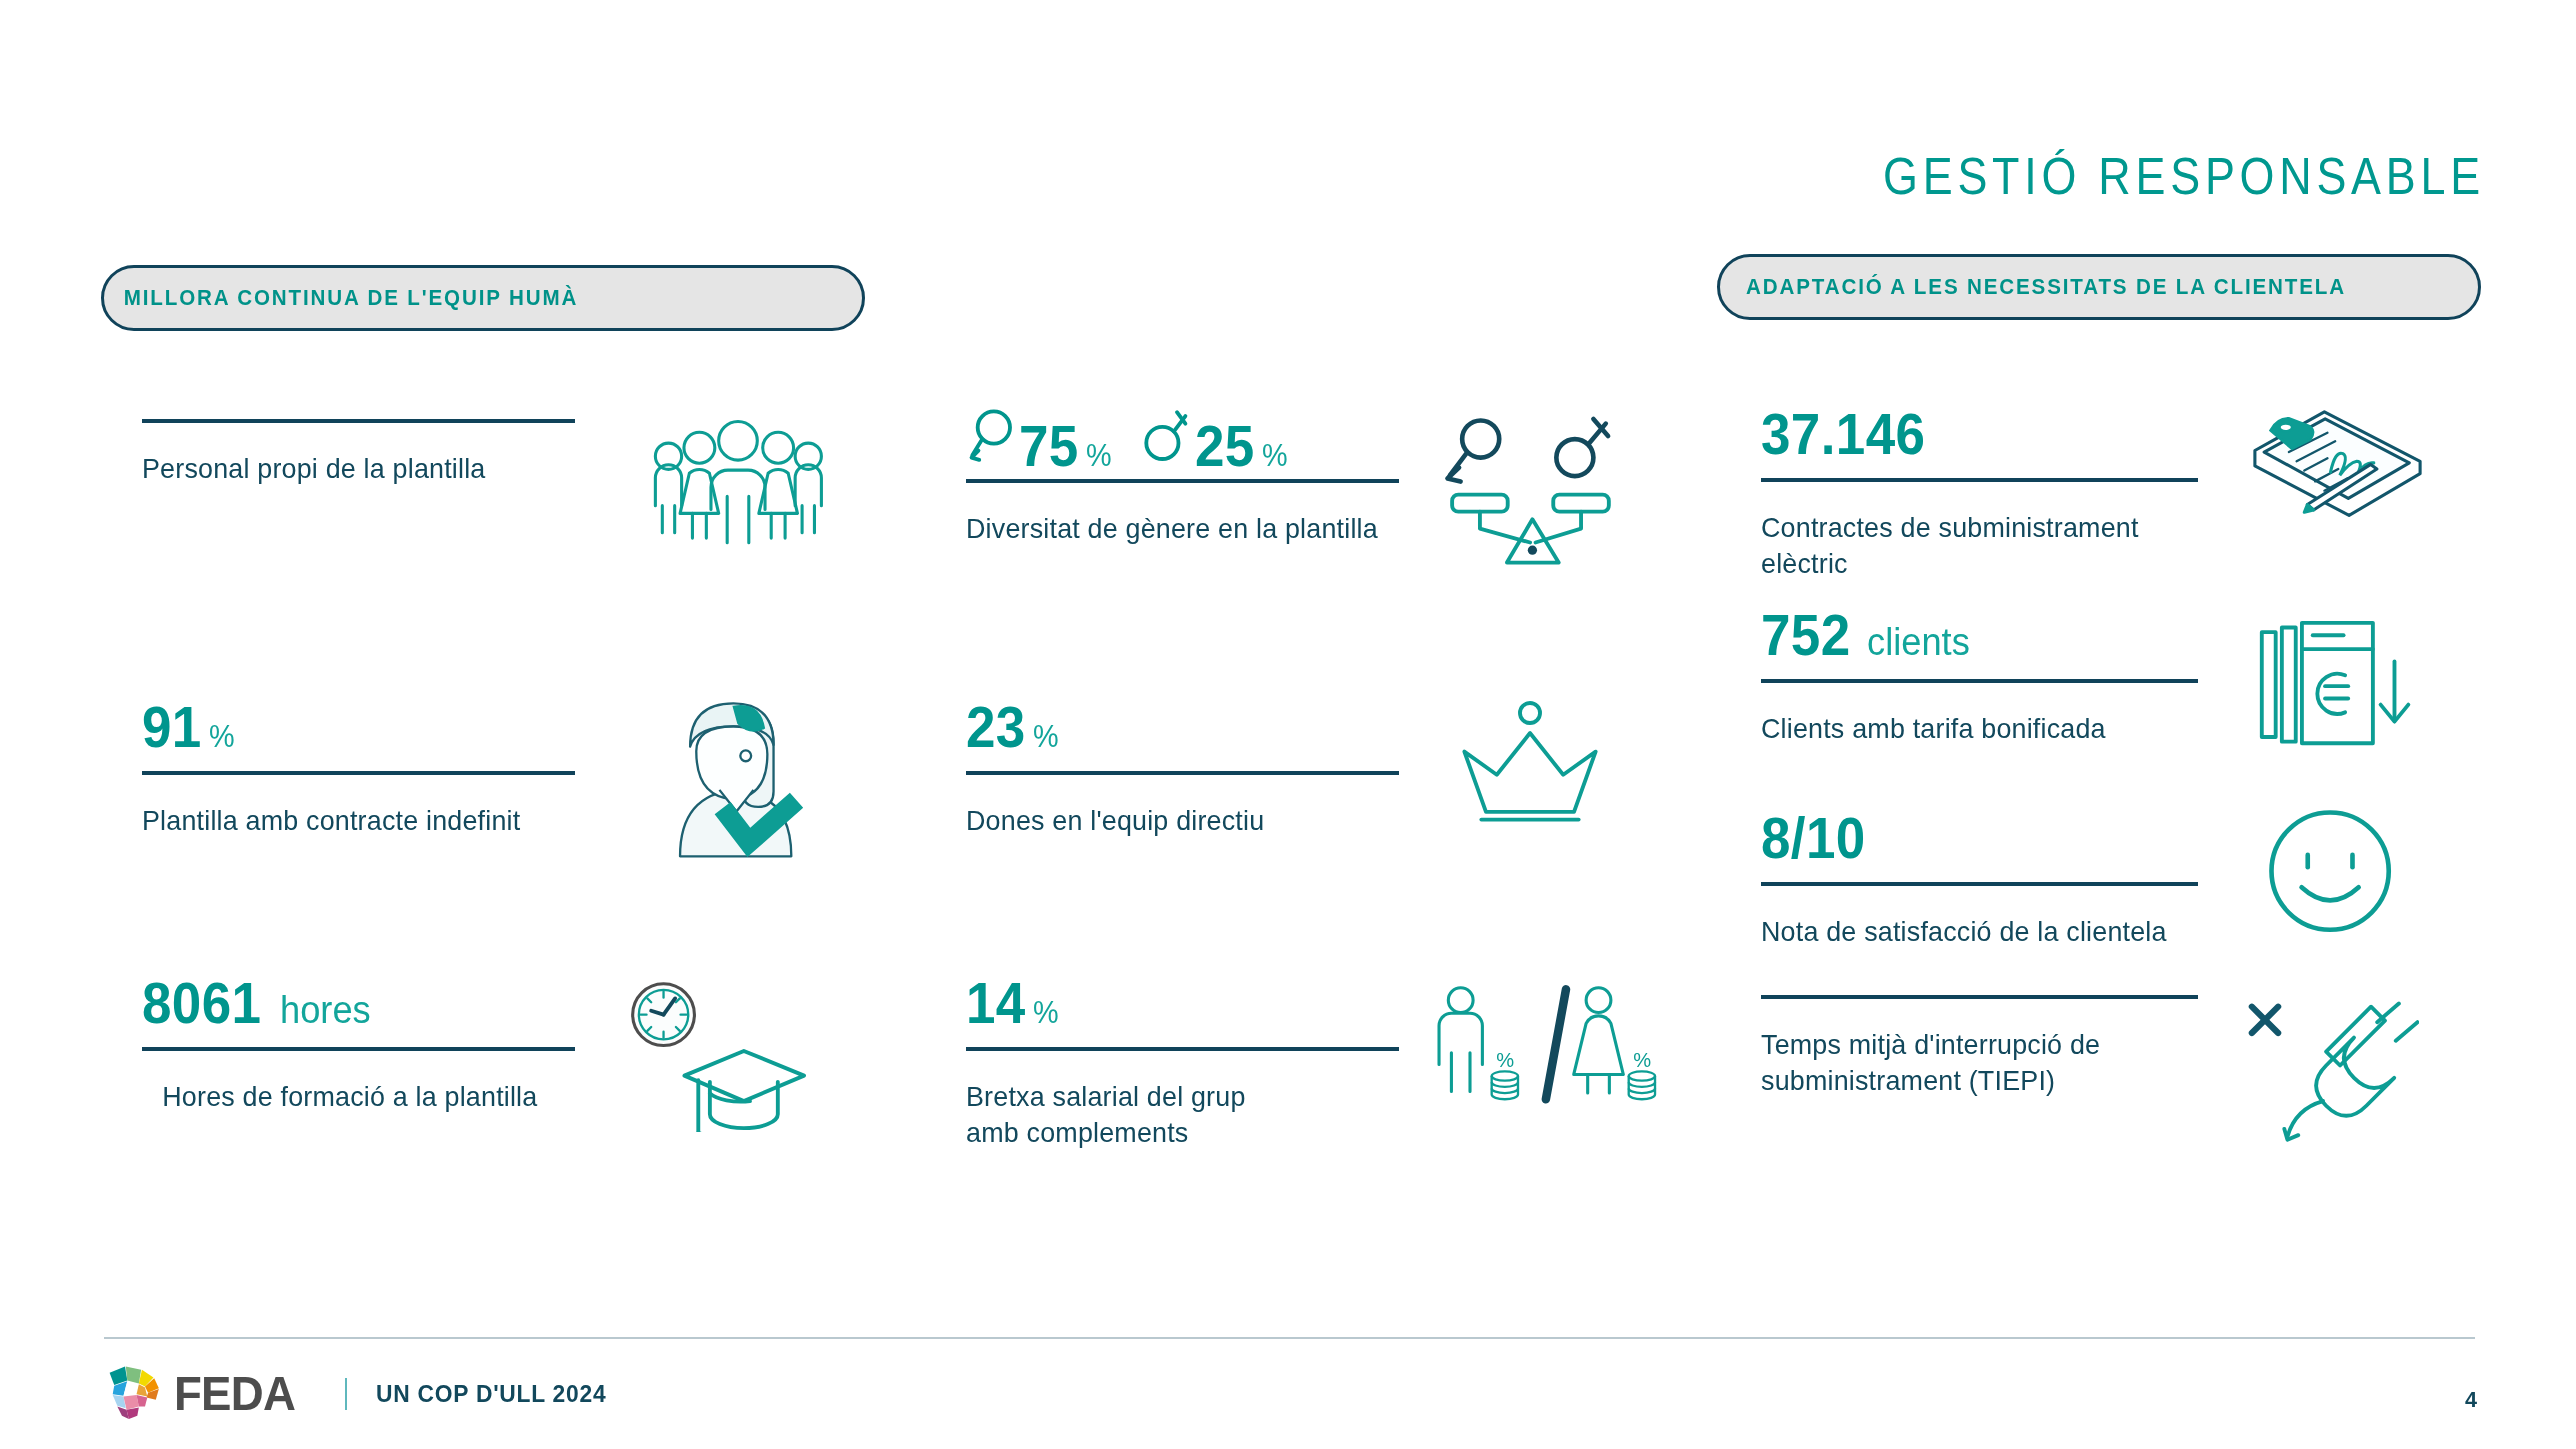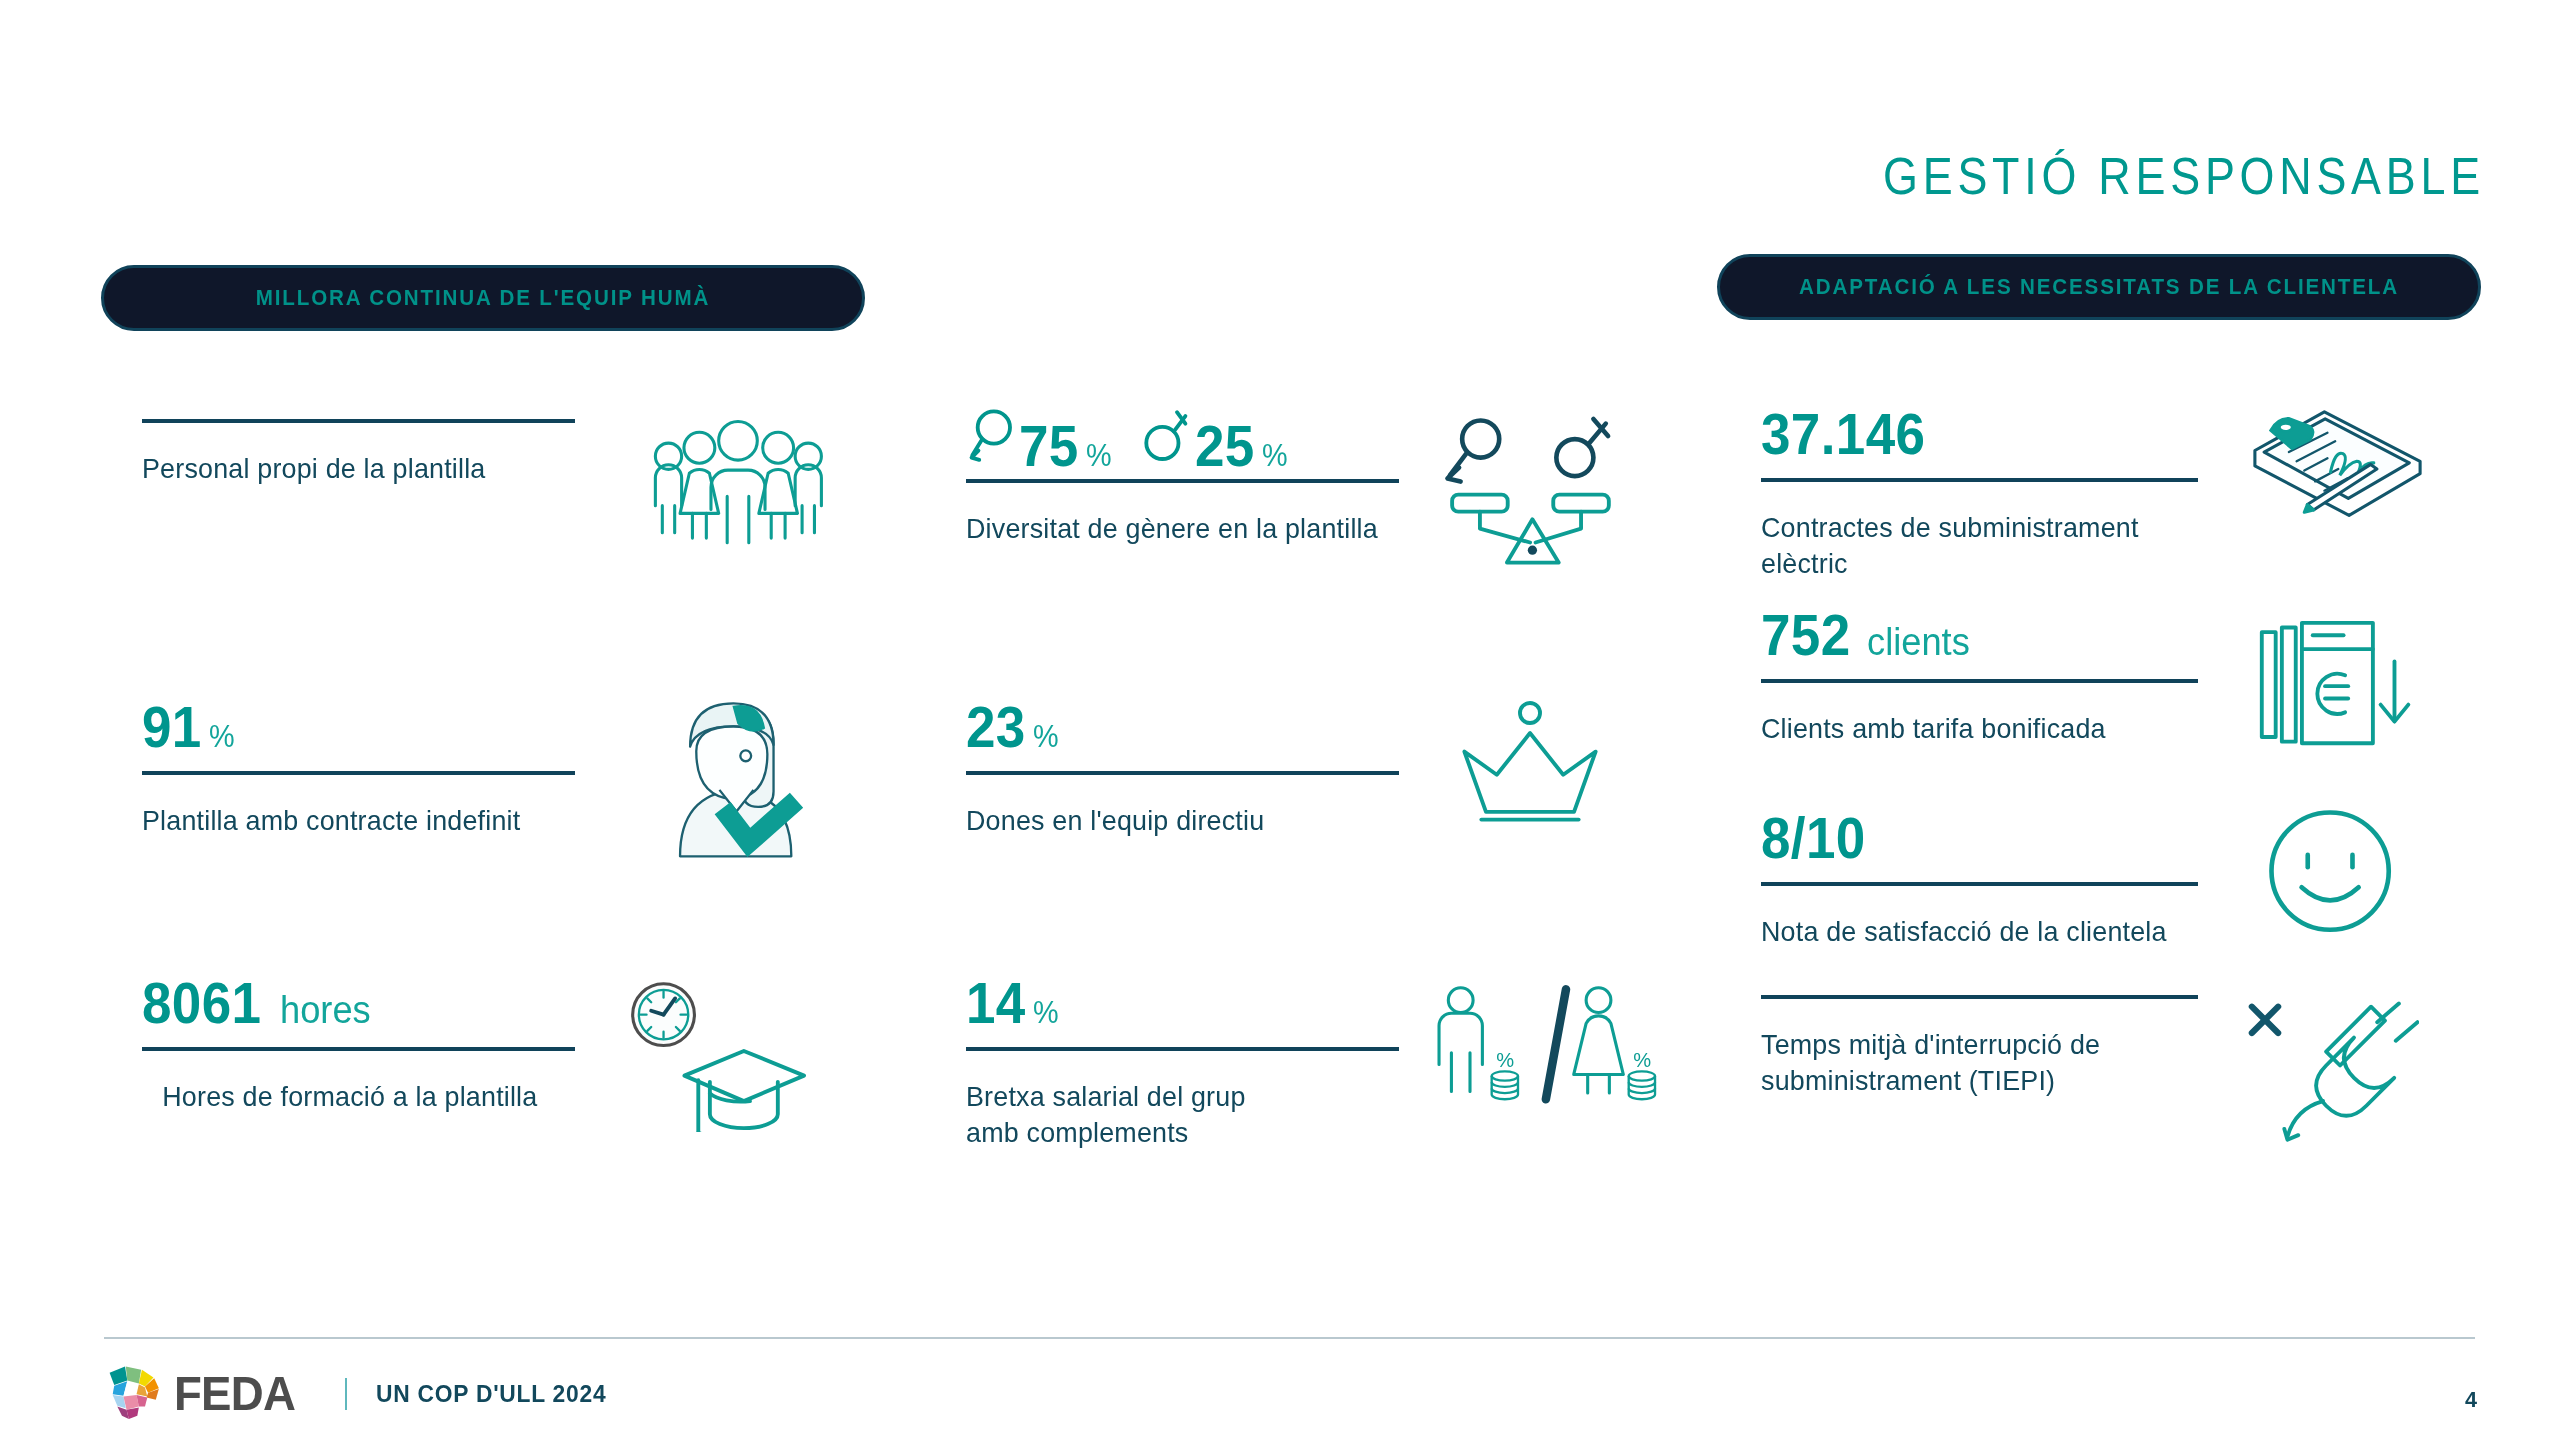--- a/index.html
+++ b/index.html
@@ -33,23 +33,23 @@
   }
 
   
   .pill {
     position: absolute;
     height: 66px;
     border: 3.1px solid #10435a;
     border-radius: 36px;
     display: flex;
     align-items: center;
-    justify-content: center;
+    justify-content: flex-start;
     box-sizing: border-box;
-    background: #0f172a;
+    background: #e5e5e5;
   }
   .pill-label {
     font-family: "Liberation Sans Narrow", "Liberation Sans", sans-serif;
     font-size: 22.4px;
     font-weight: 700;
     letter-spacing: 2px;
     color: #009289;
     white-space: nowrap;
     transform: scaleX(0.92);
   }

